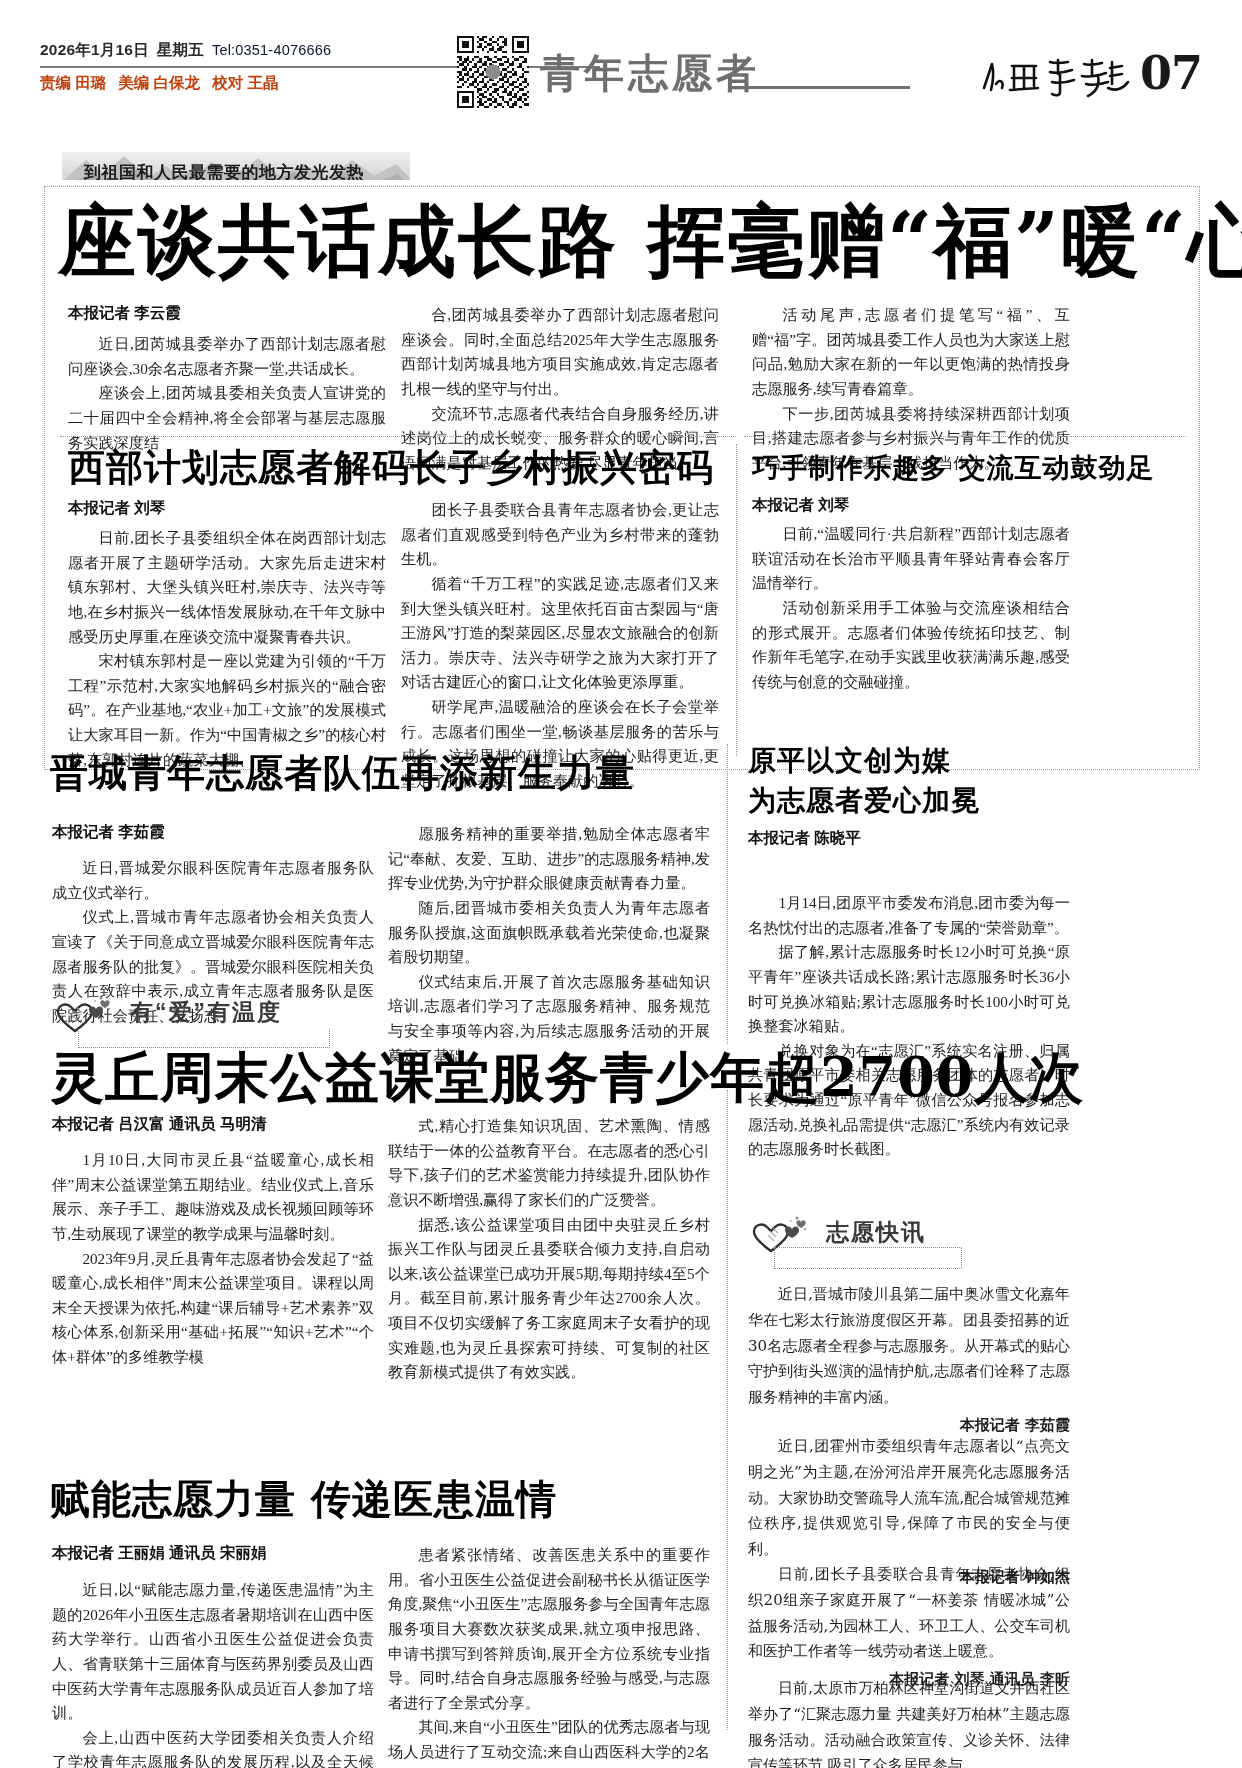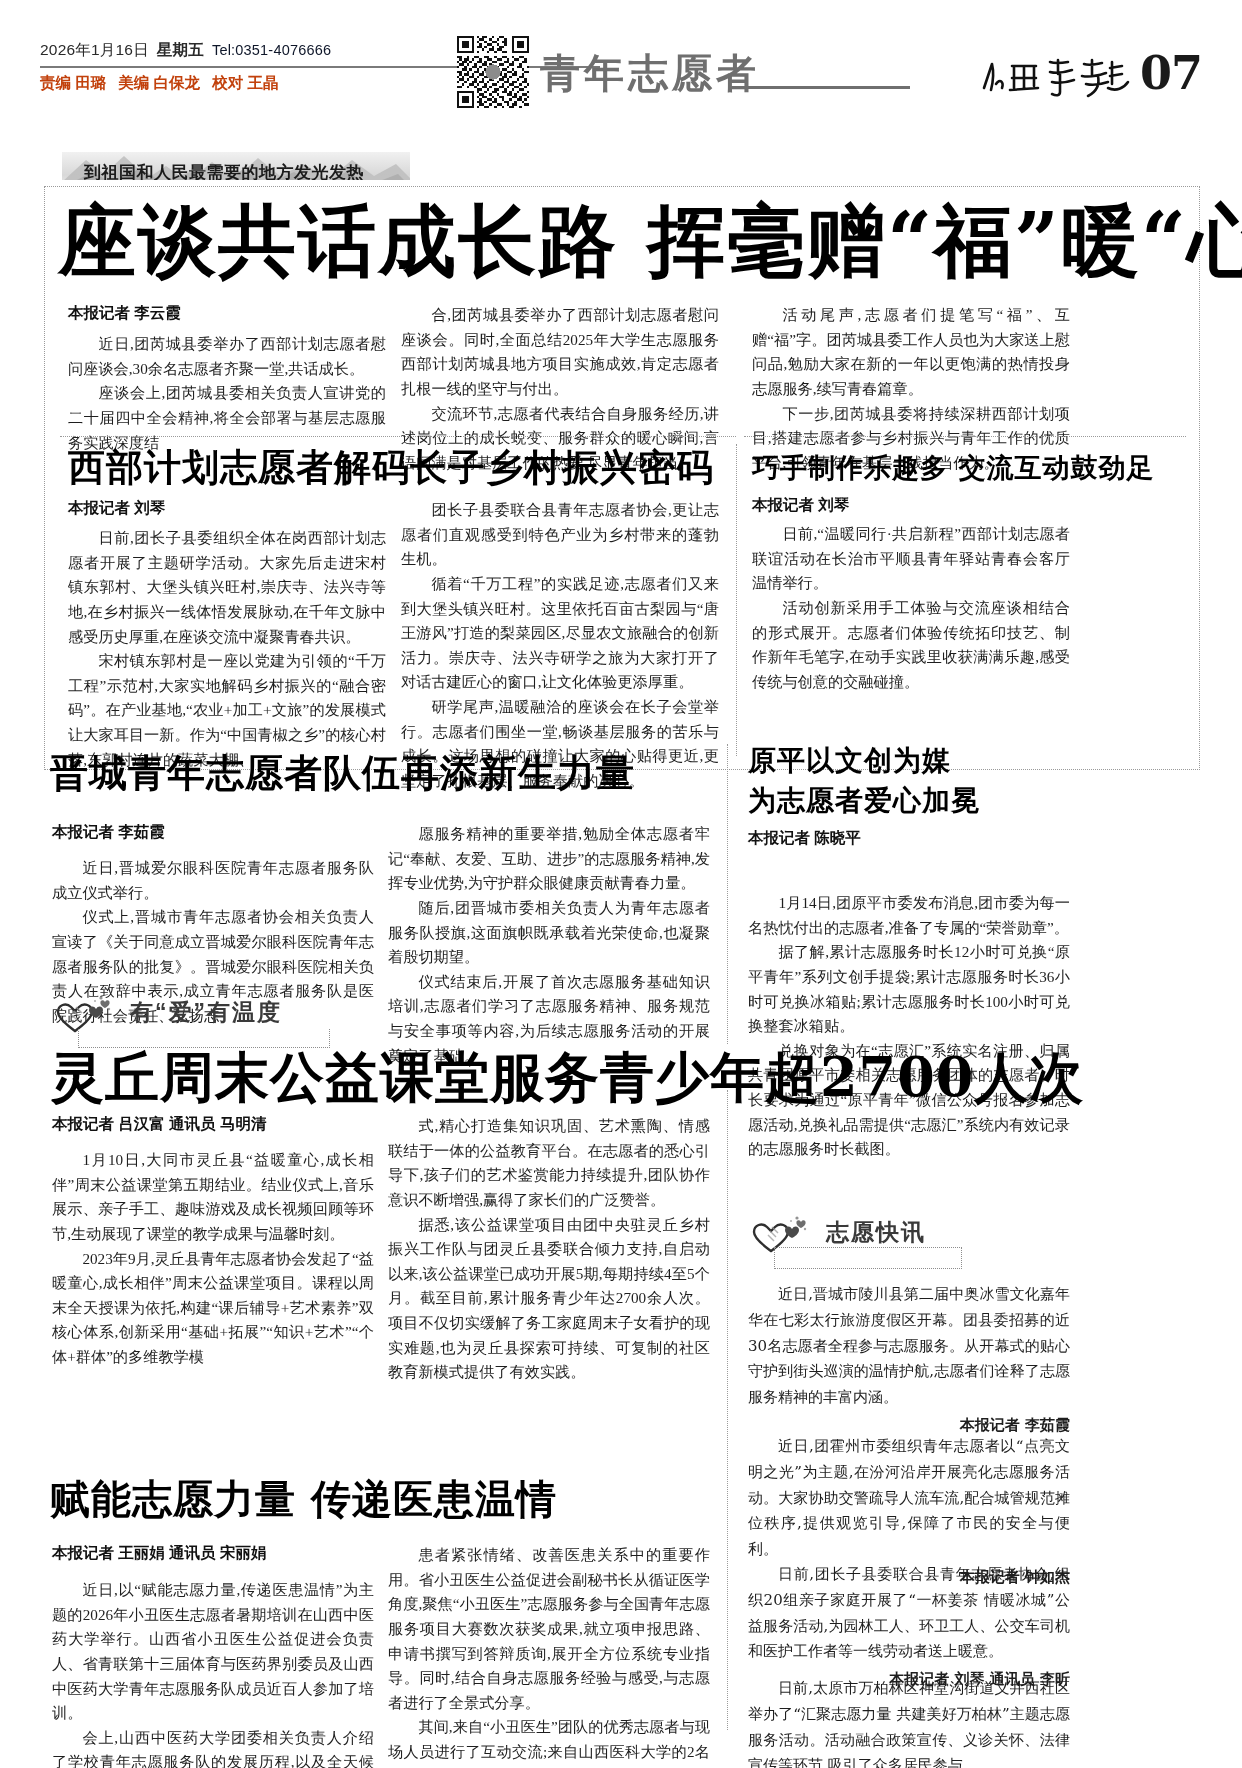--- a/index.html
+++ b/index.html
@@ -9,21 +9,21 @@
     font-family:"Liberation Serif","DejaVu Serif",serif;
     color:#1a1a1a;
     -webkit-font-smoothing:antialiased;
   }
   .page{position:relative;width:1242px;height:1768px;overflow:hidden;}
 
   
   .masthead{position:absolute;left:40px;top:40px;width:1162px;height:68px;}
   .mh-left{position:absolute;left:0;top:0;width:560px;}
   .mh-date-row{font-family:"Liberation Sans","DejaVu Sans",sans-serif;font-size:15.5px;color:#2a2a2a;letter-spacing:0.2px;white-space:nowrap;}
-  .mh-date{font-weight:400;}
+  .mh-date{font-weight:700;}
   .mh-week{font-weight:700;margin-left:8px;}
   .mh-tel{font-weight:400;color:#0f172a;margin-left:8px;font-size:14.5px;}
   .mh-rule{width:560px;height:1.6px;background:#7a7a7a;margin:5px 0 5px 0;}
   .mh-credits{font-family:"Liberation Sans","DejaVu Sans",sans-serif;font-size:15.5px;font-weight:700;color:#c2410c;white-space:nowrap;}
   .mh-credits span{margin-right:12px;}
 
   .qr{position:absolute;left:417px;top:-4px;width:72px;height:72px;background:#fff;}
   .qr svg{display:block;}
 
   .mh-section{position:absolute;left:500px;top:6px;font-size:40px;font-weight:700;
@@ -393,21 +393,21 @@
     <p>仪式结束后,开展了首次志愿服务基础知识培训,志愿者们学习了志愿服务精神、服务规范与安全事项等内容,为后续志愿服务活动的开展奠定了基础。</p>
   </div>
 
   <div class="vrule" style="left:727px;top:744px;height:300px;"></div>
 
   <div class="h-sec" style="position:absolute;left:748px;top:742px;font-size:28px;line-height:1.35;">原平以文创为媒</div>
   <div class="h-sec" style="position:absolute;left:748px;top:782px;font-size:28px;line-height:1.35;">为志愿者爱心加冕</div>
   <div class="byline" style="position:absolute;left:748px;top:828px;">本报记者 陈晓平</div>
   <div class="col" style="left:748px;top:856px;width:322px;margin-top:35px;">
     <p>1月14日,团原平市委发布消息,团市委为每一名热忱付出的志愿者,准备了专属的“荣誉勋章”。</p>
-    <p>据了解,累计志愿服务时长12小时可兑换“原平青年”系列文创手提袋;累计志愿服务时长36小时可兑换冰箱贴;累计志愿服务时长100小时可兑换整套冰箱贴。</p>
+    <p>据了解,累计志愿服务时长12小时可兑换“原平青年”座谈共话成长路;累计志愿服务时长36小时可兑换冰箱贴;累计志愿服务时长100小时可兑换整套冰箱贴。</p>
     <p>兑换对象为在“志愿汇”系统实名注册、归属共青团原平市委相关志愿服务团体的志愿者。时长要求为通过“原平青年”微信公众号报名参加志愿活动,兑换礼品需提供“志愿汇”系统内有效记录的志愿服务时长截图。</p>
   </div>
 
   <div class="badge" style="left:52px;top:995px;width:330px;height:52px;">
     <div class="bheart">
       <svg width="72" height="40" viewBox="0 0 72 40">
         <path d="M6 17 C6 10 14 7 19 12 L23 16 L27 12 C32 7 40 10 40 17 C40 24 27 33 23 36 C19 33 6 24 6 17Z" fill="none" stroke="#2f2f2f" stroke-width="2.4"></path>
         <g fill="#4a4a4a">
           <path d="M44 14 c2-4 7-3 7 1 0 4-5 7-7 8 -2-1-7-4-7-8 0-4 5-5 7-1Z"></path>
           <path d="M53 7 c1.4-2.6 4.6-2 4.6 .7 0 2.6-3.2 4.6-4.6 5.3 -1.4-.7-4.6-2.7-4.6-5.3 0-2.7 3.2-3.3 4.6-.7Z" opacity="0.8"></path>

